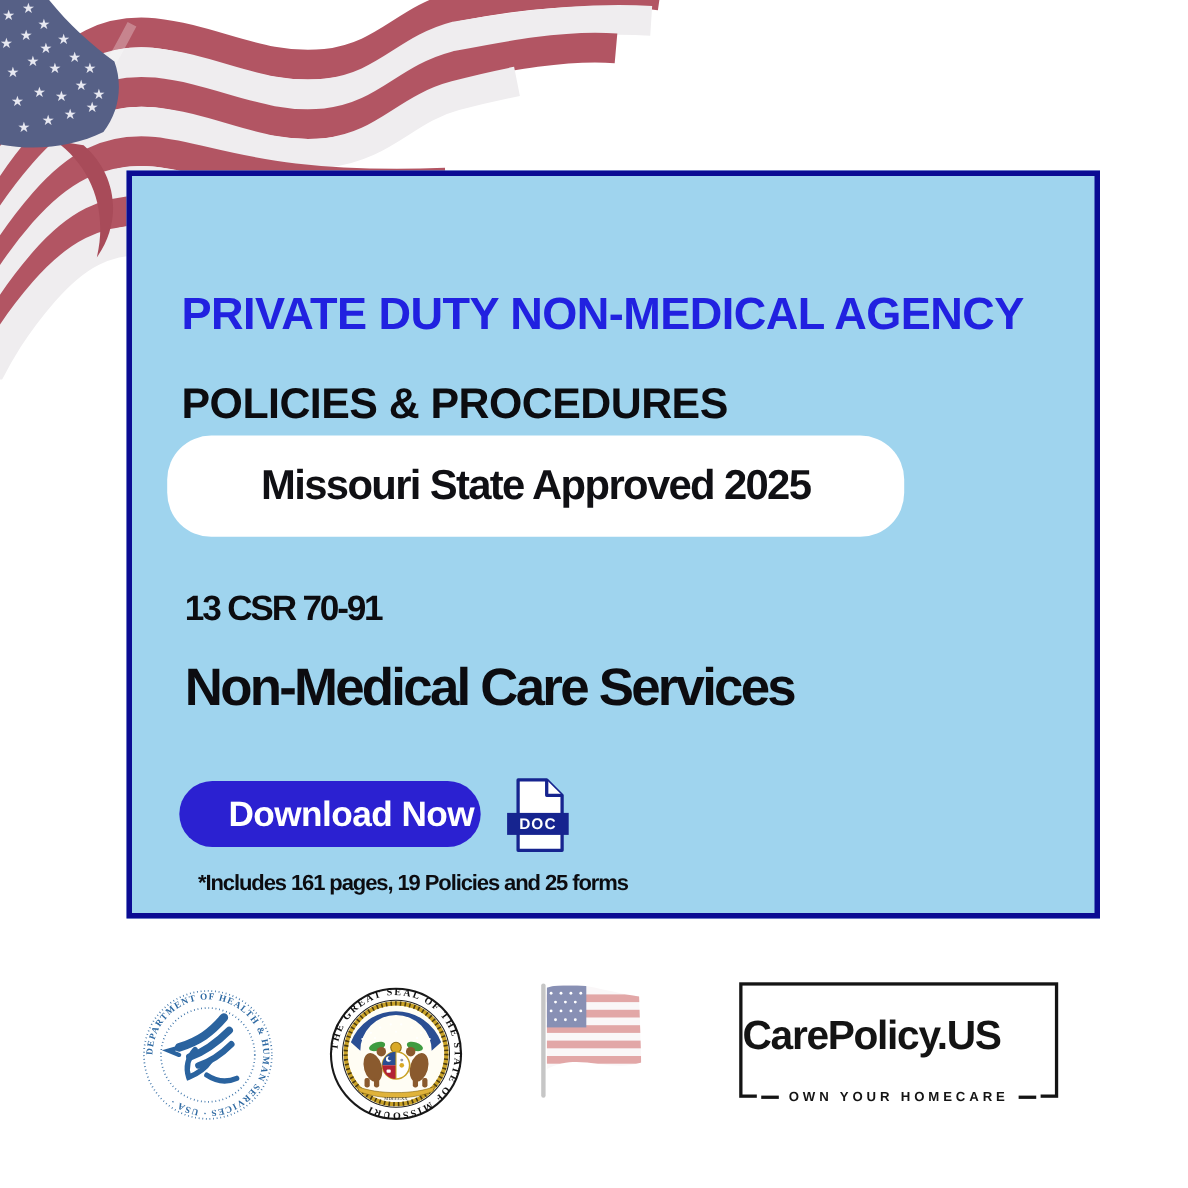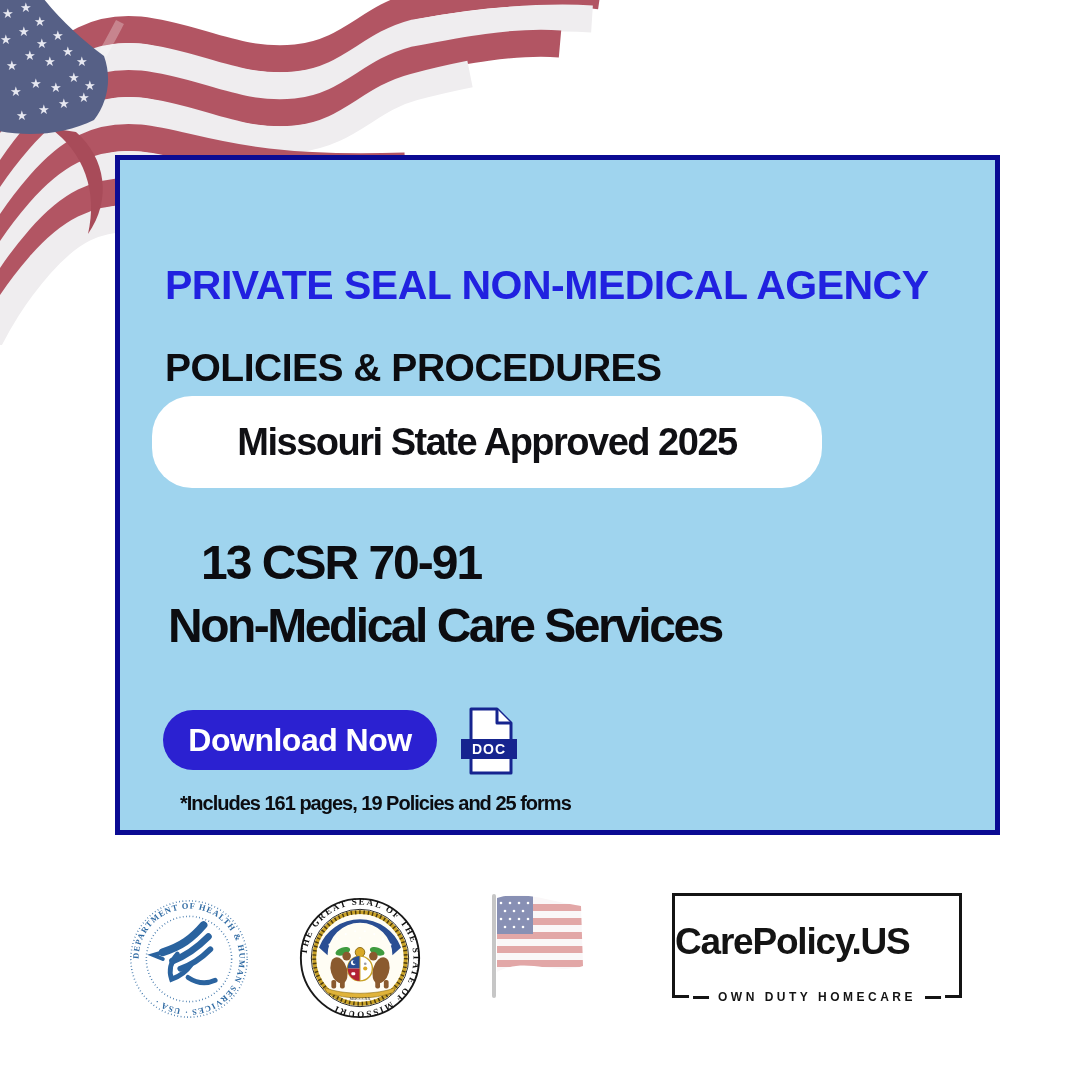--- a/index.html
+++ b/index.html
@@ -24,30 +24,30 @@
     font-size:39px;font-weight:bold;letter-spacing:-0.5px;color:#0c0c10;white-space:nowrap;margin-top:40px;
   }
   .badge{
     position:absolute;left:32px;top:236px;width:670px;height:92px;
     background:#ffffff;border-radius:40px;
     display:flex;align-items:center;justify-content:center;
     font-size:38px;font-weight:bold;letter-spacing:-1.5px;color:#101014;white-space:nowrap;
   }
   .reg1{
     position:absolute;left:48px;top:375px;
-    font-size:48px;font-weight:bold;letter-spacing:-2px;color:#0c0c10;white-space:nowrap;margin-left:33px;
+    font-size:32px;font-weight:bold;letter-spacing:-2px;color:#0c0c10;white-space:nowrap;
   }
   .reg2{
     position:absolute;left:48px;top:438px;
     font-size:48px;font-weight:bold;letter-spacing:-2.5px;color:#0c0c10;white-space:nowrap;
   }
   .download-btn{
     position:absolute;left:43px;top:550px;width:274px;height:60px;
     background:#2b21d1;border:none;border-radius:32px;cursor:pointer;
-    display:flex;align-items:center;justify-content:center;
+    display:flex;align-items:center;justify-content:flex-end;
     font-family:"Liberation Sans",sans-serif;
     font-size:32px;font-weight:bold;letter-spacing:-0.5px;color:#ffffff;white-space:nowrap;
   }
   .doc-icon{position:absolute;left:340px;top:546px;width:58px;height:70px;}
   .footnote{
     position:absolute;left:60px;top:632px;
     font-size:20px;font-weight:bold;letter-spacing:-1px;color:#0c0c10;white-space:nowrap;
   }
   
   .seal-hhs{position:absolute;left:126px;top:896px;width:126px;height:126px;}
@@ -116,21 +116,21 @@
       <text x="68" y="82">★</text>
       <text x="84" y="90">★</text>
     <text x="16" y="120">★</text>
       <text x="38" y="114">★</text>
       <text x="58" y="108">★</text>
       <text x="78" y="102">★</text>
   </g>
 </svg>
 
 <div class="card">
-  <div class="h1">PRIVATE SEAL NON-MEDICAL AGENCY</div>
+  <div class="h1">PRIVATE DUTY NON-MEDICAL AGENCY</div>
   <div class="h2">POLICIES &amp; PROCEDURES</div>
 
   <div class="badge">
     <span>Missouri State Approved 2025</span>
   </div>
 
   <div class="reg1">13 CSR 70-91</div>
   <div class="reg2">Non-Medical Care Services</div>
 
   <button class="download-btn">
@@ -252,14 +252,14 @@
         <circle cx="45" cy="37" r="1.3"></circle>
       <circle cx="22" cy="45" r="1.3"></circle>
         <circle cx="31" cy="45" r="1.3"></circle>
         <circle cx="40" cy="45" r="1.3"></circle>
     </g>
   </g>
 </svg>
 
 <div class="brand-box">
   <div class="brand-name">CarePolicy.US</div>
-  <div class="brand-tagline">OWN DUTY HOMECARE</div>
+  <div class="brand-tagline">OWN YOUR HOMECARE</div>
 </div>
 
 </body></html>

